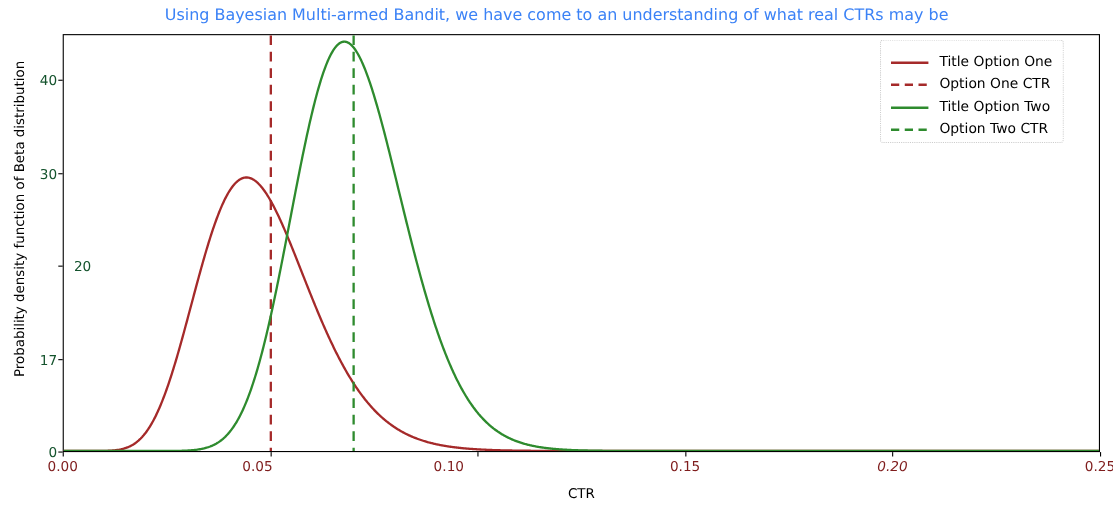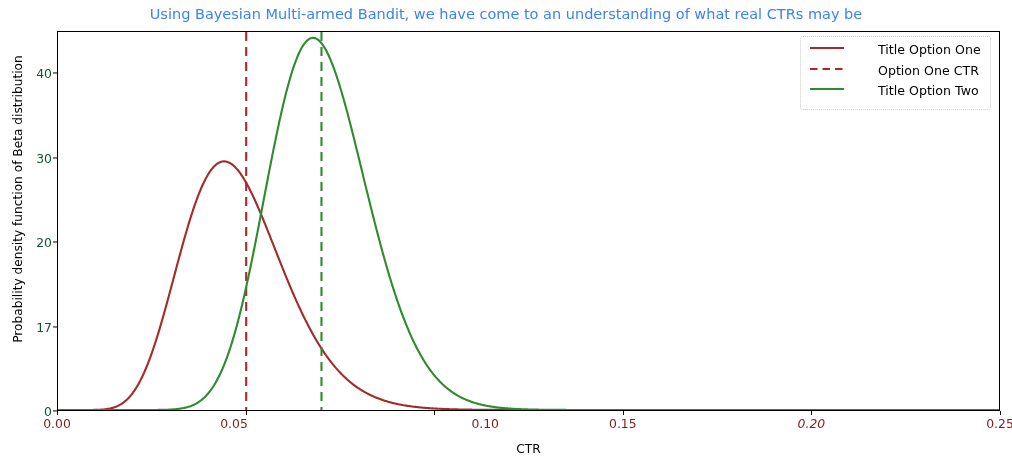--- a/index.html
+++ b/index.html
@@ -111,24 +111,23 @@
     position: absolute;
     left: 800px;
     top: 36px;
     padding: 5px 9px 5px 8px;
     border: 1px dotted #cccccc;
     border-radius: 3px;
     background: #ffffff;
   }
   .legend-row {
     display: flex;
-    align-items: flex-start;
+    align-items: flex-end;
     height: 20.5px;
     white-space: nowrap;
-    gap: 24px;
   }
   .legend-swatch {
     width: 36px;
     height: 12px;
     margin-right: 9px;
     flex: 0 0 36px;
     position: relative;
   }
   .legend-swatch svg { display: block; }
   .legend-text {
@@ -153,33 +152,33 @@
         <path d="M0.00 380.00 L0.67 380.00 L1.35 380.00 L2.02 380.00 L2.69 380.00 L3.37 380.00 L4.04 380.00 L4.71 380.00 L5.39 380.00 L6.06 380.00 L6.74 380.00 L7.41 380.00 L8.08 380.00 L8.76 380.00 L9.43 380.00 L10.10 380.00 L10.78 380.00 L11.45 380.00 L12.12 380.00 L12.80 380.00 L13.47 380.00 L14.14 380.00 L14.82 380.00 L15.49 380.00 L16.17 380.00 L16.84 380.00 L17.51 380.00 L18.19 380.00 L18.86 380.00 L19.53 380.00 L20.21 380.00 L20.88 380.00 L21.55 380.00 L22.23 380.00 L22.90 380.00 L23.58 380.00 L24.25 380.00 L24.92 380.00 L25.60 380.00 L26.27 380.00 L26.94 380.00 L27.62 380.00 L28.29 380.00 L28.96 380.00 L29.64 380.00 L30.31 380.00 L30.98 380.00 L31.66 380.00 L32.33 380.00 L33.01 380.00 L33.68 380.00 L34.35 380.00 L35.03 380.00 L35.70 380.00 L36.37 380.00 L37.05 380.00 L37.72 380.00 L38.39 380.00 L39.07 380.00 L39.74 380.00 L40.41 380.00 L41.09 380.00 L41.76 380.00 L42.43 380.00 L43.11 380.00 L43.78 380.00 L44.46 380.00 L45.13 380.00 L45.80 380.00 L46.48 380.00 L47.15 380.00 L47.82 380.00 L48.50 380.00 L49.17 380.00 L49.84 380.00 L50.52 380.00 L51.19 380.00 L51.87 380.00 L52.54 380.00 L53.21 380.00 L53.89 380.00 L54.56 380.00 L55.23 380.00 L55.91 380.00 L56.58 380.00 L57.25 380.00 L57.93 380.00 L58.60 380.00 L59.27 380.00 L59.95 380.00 L60.62 380.00 L61.30 380.00 L61.97 380.00 L62.64 380.00 L63.32 380.00 L63.99 380.00 L64.66 380.00 L65.34 380.00 L66.01 380.00 L66.68 380.00 L67.36 380.00 L68.03 380.00 L68.70 380.00 L69.38 380.00 L70.05 380.00 L70.72 380.00 L71.40 380.00 L72.07 380.00 L72.75 380.00 L73.42 380.00 L74.09 380.00 L74.77 380.00 L75.44 380.00 L76.11 380.00 L76.79 380.00 L77.46 380.00 L78.13 380.00 L78.81 380.00 L79.48 380.00 L80.16 380.00 L80.83 380.00 L81.50 380.00 L82.18 380.00 L82.85 380.00 L83.52 380.00 L84.20 380.00 L84.87 380.00 L85.54 379.99 L86.22 379.99 L86.89 379.99 L87.56 379.99 L88.24 379.99 L88.91 379.99 L89.59 379.99 L90.26 379.99 L90.93 379.98 L91.61 379.98 L92.28 379.98 L92.95 379.98 L93.63 379.98 L94.30 379.97 L94.97 379.97 L95.65 379.96 L96.32 379.96 L96.99 379.96 L97.67 379.95 L98.34 379.95 L99.02 379.94 L99.69 379.93 L100.36 379.92 L101.04 379.92 L101.71 379.91 L102.38 379.90 L103.06 379.89 L103.73 379.87 L104.40 379.86 L105.08 379.85 L105.75 379.83 L106.42 379.82 L107.10 379.80 L107.77 379.78 L108.45 379.76 L109.12 379.73 L109.79 379.71 L110.47 379.68 L111.14 379.65 L111.81 379.62 L112.49 379.58 L113.16 379.54 L113.83 379.50 L114.51 379.46 L115.18 379.41 L115.85 379.36 L116.53 379.31 L117.20 379.25 L117.88 379.19 L118.55 379.12 L119.22 379.05 L119.90 378.97 L120.57 378.89 L121.24 378.81 L121.92 378.71 L122.59 378.61 L123.26 378.51 L123.94 378.39 L124.61 378.27 L125.28 378.15 L125.96 378.01 L126.63 377.87 L127.31 377.72 L127.98 377.55 L128.65 377.38 L129.33 377.20 L130.00 377.01 L130.67 376.81 L131.35 376.59 L132.02 376.37 L132.69 376.13 L133.37 375.88 L134.04 375.61 L134.71 375.33 L135.39 375.04 L136.06 374.73 L136.73 374.41 L137.41 374.07 L138.08 373.71 L138.76 373.34 L139.43 372.94 L140.10 372.53 L140.78 372.10 L141.45 371.65 L142.12 371.18 L142.80 370.68 L143.47 370.17 L144.14 369.63 L144.82 369.07 L145.49 368.49 L146.16 367.88 L146.84 367.24 L147.51 366.58 L148.19 365.89 L148.86 365.18 L149.53 364.44 L150.21 363.67 L150.88 362.86 L151.55 362.03 L152.23 361.17 L152.90 360.28 L153.57 359.35 L154.25 358.39 L154.92 357.40 L155.59 356.38 L156.27 355.32 L156.94 354.22 L157.62 353.09 L158.29 351.92 L158.96 350.71 L159.64 349.47 L160.31 348.19 L160.98 346.87 L161.66 345.51 L162.33 344.11 L163.00 342.67 L163.68 341.19 L164.35 339.67 L165.02 338.11 L165.70 336.50 L166.37 334.86 L167.05 333.17 L167.72 331.43 L168.39 329.66 L169.07 327.84 L169.74 325.98 L170.41 324.07 L171.09 322.12 L171.76 320.13 L172.43 318.09 L173.11 316.00 L173.78 313.88 L174.45 311.71 L175.13 309.49 L175.80 307.23 L176.48 304.93 L177.15 302.58 L177.82 300.19 L178.50 297.75 L179.17 295.28 L179.84 292.76 L180.52 290.19 L181.19 287.59 L181.86 284.94 L182.54 282.26 L183.21 279.53 L183.89 276.76 L184.56 273.96 L185.23 271.11 L185.91 268.23 L186.58 265.31 L187.25 262.35 L187.93 259.35 L188.60 256.33 L189.27 253.26 L189.95 250.17 L190.62 247.04 L191.29 243.88 L191.97 240.69 L192.64 237.48 L193.31 234.23 L193.99 230.96 L194.66 227.66 L195.34 224.34 L196.01 220.99 L196.68 217.62 L197.36 214.23 L198.03 210.82 L198.70 207.40 L199.38 203.95 L200.05 200.50 L200.72 197.02 L201.40 193.54 L202.07 190.04 L202.75 186.54 L203.42 183.03 L204.09 179.51 L204.77 175.98 L205.44 172.46 L206.11 168.93 L206.79 165.40 L207.46 161.87 L208.13 158.35 L208.81 154.83 L209.48 151.31 L210.15 147.81 L210.83 144.31 L211.50 140.83 L212.18 137.36 L212.85 133.90 L213.52 130.46 L214.20 127.04 L214.87 123.64 L215.54 120.26 L216.22 116.90 L216.89 113.57 L217.56 110.26 L218.24 106.98 L218.91 103.73 L219.58 100.51 L220.26 97.32 L220.93 94.17 L221.60 91.05 L222.28 87.97 L222.95 84.93 L223.63 81.93 L224.30 78.97 L224.97 76.05 L225.65 73.18 L226.32 70.35 L226.99 67.57 L227.67 64.84 L228.34 62.16 L229.01 59.53 L229.69 56.95 L230.36 54.42 L231.03 51.95 L231.71 49.53 L232.38 47.17 L233.06 44.87 L233.73 42.63 L234.40 40.45 L235.08 38.32 L235.75 36.26 L236.42 34.27 L237.10 32.33 L237.77 30.46 L238.44 28.65 L239.12 26.91 L239.79 25.24 L240.47 23.63 L241.14 22.09 L241.81 20.62 L242.49 19.21 L243.16 17.88 L243.83 16.61 L244.51 15.42 L245.18 14.29 L245.85 13.24 L246.53 12.25 L247.20 11.34 L247.87 10.49 L248.55 9.72 L249.22 9.02 L249.90 8.39 L250.57 7.83 L251.24 7.35 L251.92 6.93 L252.59 6.59 L253.26 6.31 L253.94 6.11 L254.61 5.97 L255.28 5.91 L255.96 5.92 L256.63 5.99 L257.30 6.14 L257.98 6.35 L258.65 6.64 L259.33 6.99 L260.00 7.40 L260.67 7.89 L261.35 8.44 L262.02 9.05 L262.69 9.73 L263.37 10.48 L264.04 11.28 L264.71 12.16 L265.39 13.09 L266.06 14.08 L266.73 15.14 L267.41 16.25 L268.08 17.42 L268.75 18.65 L269.43 19.94 L270.10 21.28 L270.78 22.68 L271.45 24.14 L272.12 25.64 L272.80 27.20 L273.47 28.81 L274.14 30.47 L274.82 32.18 L275.49 33.93 L276.16 35.74 L276.84 37.59 L277.51 39.48 L278.19 41.42 L278.86 43.40 L279.53 45.42 L280.21 47.48 L280.88 49.58 L281.55 51.72 L282.23 53.90 L282.90 56.11 L283.57 58.36 L284.25 60.64 L284.92 62.95 L285.59 65.30 L286.27 67.67 L286.94 70.08 L287.62 72.51 L288.29 74.97 L288.96 77.45 L289.64 79.96 L290.31 82.49 L290.98 85.04 L291.66 87.62 L292.33 90.21 L293.00 92.82 L293.68 95.46 L294.35 98.10 L295.02 100.77 L295.70 103.44 L296.37 106.13 L297.05 108.84 L297.72 111.55 L298.39 114.28 L299.07 117.01 L299.74 119.75 L300.41 122.50 L301.09 125.26 L301.76 128.02 L302.43 130.78 L303.11 133.55 L303.78 136.32 L304.45 139.10 L305.13 141.87 L305.80 144.64 L306.48 147.42 L307.15 150.19 L307.82 152.95 L308.50 155.72 L309.17 158.48 L309.84 161.23 L310.52 163.98 L311.19 166.72 L311.86 169.46 L312.54 172.18 L313.21 174.90 L313.88 177.61 L314.56 180.31 L315.23 183.00 L315.91 185.67 L316.58 188.33 L317.25 190.99 L317.93 193.62 L318.60 196.25 L319.27 198.86 L319.95 201.45 L320.62 204.03 L321.29 206.59 L321.97 209.14 L322.64 211.67 L323.31 214.19 L323.99 216.68 L324.66 219.16 L325.33 221.62 L326.01 224.06 L326.68 226.48 L327.36 228.88 L328.03 231.26 L328.70 233.62 L329.38 235.96 L330.05 238.29 L330.72 240.58 L331.40 242.86 L332.07 245.12 L332.74 247.35 L333.42 249.57 L334.09 251.76 L334.76 253.92 L335.44 256.07 L336.11 258.19 L336.79 260.29 L337.46 262.37 L338.13 264.43 L338.81 266.46 L339.48 268.47 L340.15 270.45 L340.83 272.41 L341.50 274.35 L342.17 276.27 L342.85 278.16 L343.52 280.02 L344.19 281.87 L344.87 283.69 L345.54 285.49 L346.22 287.26 L346.89 289.01 L347.56 290.74 L348.24 292.44 L348.91 294.12 L349.58 295.78 L350.26 297.41 L350.93 299.02 L351.60 300.61 L352.28 302.17 L352.95 303.71 L353.63 305.23 L354.30 306.73 L354.97 308.20 L355.65 309.66 L356.32 311.08 L356.99 312.49 L357.67 313.88 L358.34 315.24 L359.01 316.58 L359.69 317.90 L360.36 319.20 L361.03 320.48 L361.71 321.73 L362.38 322.97 L363.06 324.19 L363.73 325.38 L364.40 326.56 L365.08 327.71 L365.75 328.84 L366.42 329.96 L367.10 331.05 L367.77 332.13 L368.44 333.19 L369.12 334.23 L369.79 335.24 L370.46 336.25 L371.14 337.23 L371.81 338.19 L372.49 339.14 L373.16 340.07 L373.83 340.98 L374.51 341.87 L375.18 342.75 L375.85 343.61 L376.53 344.46 L377.20 345.28 L377.87 346.10 L378.55 346.89 L379.22 347.67 L379.89 348.44 L380.57 349.19 L381.24 349.92 L381.92 350.64 L382.59 351.34 L383.26 352.03 L383.94 352.71 L384.61 353.37 L385.28 354.02 L385.96 354.66 L386.63 355.28 L387.30 355.89 L387.98 356.48 L388.65 357.07 L389.32 357.64 L390.00 358.20 L390.67 358.74 L391.34 359.28 L392.02 359.80 L392.69 360.31 L393.37 360.81 L394.04 361.30 L394.71 361.78 L395.39 362.25 L396.06 362.70 L396.73 363.15 L397.41 363.59 L398.08 364.01 L398.75 364.43 L399.43 364.84 L400.10 365.23 L400.77 365.62 L401.45 366.00 L402.12 366.37 L402.80 366.74 L403.47 367.09 L404.14 367.43 L404.82 367.77 L405.49 368.10 L406.16 368.42 L406.84 368.73 L407.51 369.04 L408.18 369.34 L408.86 369.63 L409.53 369.91 L410.20 370.19 L410.88 370.46 L411.55 370.72 L412.23 370.98 L412.90 371.23 L413.57 371.47 L414.25 371.71 L414.92 371.94 L415.59 372.17 L416.27 372.39 L416.94 372.61 L417.61 372.82 L418.29 373.02 L418.96 373.22 L419.63 373.41 L420.31 373.60 L420.98 373.78 L421.66 373.96 L422.33 374.14 L423.00 374.31 L423.68 374.47 L424.35 374.63 L425.02 374.79 L425.70 374.94 L426.37 375.09 L427.04 375.23 L427.72 375.37 L428.39 375.51 L429.06 375.64 L429.74 375.77 L430.41 375.90 L431.09 376.02 L431.76 376.14 L432.43 376.25 L433.11 376.37 L433.78 376.48 L434.45 376.58 L435.13 376.69 L435.80 376.79 L436.47 376.88 L437.15 376.98 L437.82 377.07 L438.50 377.16 L439.17 377.25 L439.84 377.33 L440.52 377.41 L441.19 377.49 L441.86 377.57 L442.54 377.65 L443.21 377.72 L443.88 377.79 L444.56 377.86 L445.23 377.93 L445.90 377.99 L446.58 378.06 L447.25 378.12 L447.92 378.18 L448.60 378.23 L449.27 378.29 L449.95 378.34 L450.62 378.40 L451.29 378.45 L451.97 378.50 L452.64 378.55 L453.31 378.59 L453.99 378.64 L454.66 378.68 L455.33 378.72 L456.01 378.77 L456.68 378.81 L457.35 378.84 L458.03 378.88 L458.70 378.92 L459.38 378.95 L460.05 378.99 L460.72 379.02 L461.40 379.05 L462.07 379.08 L462.74 379.12 L463.42 379.14 L464.09 379.17 L464.76 379.20 L465.44 379.23 L466.11 379.25 L466.78 379.28 L467.46 379.30 L468.13 379.33 L468.81 379.35 L469.48 379.37 L470.15 379.39 L470.83 379.41 L471.50 379.43 L472.17 379.45 L472.85 379.47 L473.52 379.49 L474.19 379.51 L474.87 379.52 L475.54 379.54 L476.22 379.55 L476.89 379.57 L477.56 379.58 L478.24 379.60 L478.91 379.61 L479.58 379.63 L480.26 379.64 L480.93 379.65 L481.60 379.66 L482.28 379.68 L482.95 379.69 L483.62 379.70 L484.30 379.71 L484.97 379.72 L485.65 379.73 L486.32 379.74 L486.99 379.75 L487.67 379.76 L488.34 379.76 L489.01 379.77 L489.69 379.78 L490.36 379.79 L491.03 379.80 L491.71 379.80 L492.38 379.81 L493.05 379.82 L493.73 379.82 L494.40 379.83 L495.08 379.84 L495.75 379.84 L496.42 379.85 L497.10 379.85 L497.77 379.86 L498.44 379.86 L499.12 379.87 L499.79 379.87 L500.46 379.88 L501.14 379.88 L501.81 379.89 L502.48 379.89 L503.16 379.90 L503.83 379.90 L504.51 379.90 L505.18 379.91 L505.85 379.91 L506.53 379.91 L507.20 379.92 L507.87 379.92 L508.55 379.92 L509.22 379.93 L509.89 379.93 L510.57 379.93 L511.24 379.93 L511.91 379.94 L512.59 379.94 L513.26 379.94 L513.94 379.94 L514.61 379.95 L515.28 379.95 L515.96 379.95 L516.63 379.95 L517.30 379.95 L517.98 379.95 L518.65 379.96 L519.32 379.96 L520.00 379.96 L520.67 379.96 L521.34 379.96 L522.02 379.96 L522.69 379.97 L523.37 379.97 L524.04 379.97 L524.71 379.97 L525.39 379.97 L526.06 379.97 L526.73 379.97 L527.41 379.97 L528.08 379.97 L528.75 379.98 L529.43 379.98 L530.10 379.98 L530.77 379.98 L531.45 379.98 L532.12 379.98 L532.79 379.98 L533.47 379.98 L534.14 379.98 L534.82 379.98 L535.49 379.98 L536.16 379.98 L536.84 379.98 L537.51 379.99 L538.18 379.99 L538.86 379.99 L539.53 379.99 L540.20 379.99 L540.88 379.99 L541.55 379.99 L542.22 379.99 L542.90 379.99 L543.57 379.99 L544.25 379.99 L544.92 379.99 L545.59 379.99 L546.27 379.99 L546.94 379.99 L547.61 379.99 L548.29 379.99 L548.96 379.99 L549.63 379.99 L550.31 379.99 L550.98 379.99 L551.65 379.99 L552.33 379.99 L553.00 379.99 L553.68 379.99 L554.35 379.99 L555.02 380.00 L555.70 380.00 L556.37 380.00 L557.04 380.00 L557.72 380.00 L558.39 380.00 L559.06 380.00 L559.74 380.00 L560.41 380.00 L561.08 380.00 L561.76 380.00 L562.43 380.00 L563.11 380.00 L563.78 380.00 L564.45 380.00 L565.13 380.00 L565.80 380.00 L566.47 380.00 L567.15 380.00 L567.82 380.00 L568.49 380.00 L569.17 380.00 L569.84 380.00 L570.51 380.00 L571.19 380.00 L571.86 380.00 L572.54 380.00 L573.21 380.00 L573.88 380.00 L574.56 380.00 L575.23 380.00 L575.90 380.00 L576.58 380.00 L577.25 380.00 L577.92 380.00 L578.60 380.00 L579.27 380.00 L579.94 380.00 L580.62 380.00 L581.29 380.00 L581.97 380.00 L582.64 380.00 L583.31 380.00 L583.99 380.00 L584.66 380.00 L585.33 380.00 L586.01 380.00 L586.68 380.00 L587.35 380.00 L588.03 380.00 L588.70 380.00 L589.38 380.00 L590.05 380.00 L590.72 380.00 L591.40 380.00 L592.07 380.00 L592.74 380.00 L593.42 380.00 L594.09 380.00 L594.76 380.00 L595.44 380.00 L596.11 380.00 L596.78 380.00 L597.46 380.00 L598.13 380.00 L598.81 380.00 L599.48 380.00 L600.15 380.00 L600.83 380.00 L601.50 380.00 L602.17 380.00 L602.85 380.00 L603.52 380.00 L604.19 380.00 L604.87 380.00 L605.54 380.00 L606.21 380.00 L606.89 380.00 L607.56 380.00 L608.24 380.00 L608.91 380.00 L609.58 380.00 L610.26 380.00 L610.93 380.00 L611.60 380.00 L612.28 380.00 L612.95 380.00 L613.62 380.00 L614.30 380.00 L614.97 380.00 L615.64 380.00 L616.32 380.00 L616.99 380.00 L617.67 380.00 L618.34 380.00 L619.01 380.00 L619.69 380.00 L620.36 380.00 L621.03 380.00 L621.71 380.00 L622.38 380.00 L623.05 380.00 L623.73 380.00 L624.40 380.00 L625.07 380.00 L625.75 380.00 L626.42 380.00 L627.10 380.00 L627.77 380.00 L628.44 380.00 L629.12 380.00 L629.79 380.00 L630.46 380.00 L631.14 380.00 L631.81 380.00 L632.48 380.00 L633.16 380.00 L633.83 380.00 L634.50 380.00 L635.18 380.00 L635.85 380.00 L636.53 380.00 L637.20 380.00 L637.87 380.00 L638.55 380.00 L639.22 380.00 L639.89 380.00 L640.57 380.00 L641.24 380.00 L641.91 380.00 L642.59 380.00 L643.26 380.00 L643.93 380.00 L644.61 380.00 L645.28 380.00 L645.96 380.00 L646.63 380.00 L647.30 380.00 L647.98 380.00 L648.65 380.00 L649.32 380.00 L650.00 380.00 L650.67 380.00 L651.34 380.00 L652.02 380.00 L652.69 380.00 L653.36 380.00 L654.04 380.00 L654.71 380.00 L655.38 380.00 L656.06 380.00 L656.73 380.00 L657.41 380.00 L658.08 380.00 L658.75 380.00 L659.43 380.00 L660.10 380.00 L660.77 380.00 L661.45 380.00 L662.12 380.00 L662.79 380.00 L663.47 380.00 L664.14 380.00 L664.81 380.00 L665.49 380.00 L666.16 380.00 L666.84 380.00 L667.51 380.00 L668.18 380.00 L668.86 380.00 L669.53 380.00 L670.20 380.00 L670.88 380.00 L671.55 380.00 L672.22 380.00 L672.90 380.00 L673.57 380.00 L674.25 380.00 L674.92 380.00 L675.59 380.00 L676.27 380.00 L676.94 380.00 L677.61 380.00 L678.29 380.00 L678.96 380.00 L679.63 380.00 L680.31 380.00 L680.98 380.00 L681.65 380.00 L682.33 380.00 L683.00 380.00 L683.67 380.00 L684.35 380.00 L685.02 380.00 L685.70 380.00 L686.37 380.00 L687.04 380.00 L687.72 380.00 L688.39 380.00 L689.06 380.00 L689.74 380.00 L690.41 380.00 L691.08 380.00 L691.76 380.00 L692.43 380.00 L693.11 380.00 L693.78 380.00 L694.45 380.00 L695.13 380.00 L695.80 380.00 L696.47 380.00 L697.15 380.00 L697.82 380.00 L698.49 380.00 L699.17 380.00 L699.84 380.00 L700.51 380.00 L701.19 380.00 L701.86 380.00 L702.53 380.00 L703.21 380.00 L703.88 380.00 L704.56 380.00 L705.23 380.00 L705.90 380.00 L706.58 380.00 L707.25 380.00 L707.92 380.00 L708.60 380.00 L709.27 380.00 L709.94 380.00 L710.62 380.00 L711.29 380.00 L711.97 380.00 L712.64 380.00 L713.31 380.00 L713.99 380.00 L714.66 380.00 L715.33 380.00 L716.01 380.00 L716.68 380.00 L717.35 380.00 L718.03 380.00 L718.70 380.00 L719.37 380.00 L720.05 380.00 L720.72 380.00 L721.39 380.00 L722.07 380.00 L722.74 380.00 L723.42 380.00 L724.09 380.00 L724.76 380.00 L725.44 380.00 L726.11 380.00 L726.78 380.00 L727.46 380.00 L728.13 380.00 L728.80 380.00 L729.48 380.00 L730.15 380.00 L730.83 380.00 L731.50 380.00 L732.17 380.00 L732.85 380.00 L733.52 380.00 L734.19 380.00 L734.87 380.00 L735.54 380.00 L736.21 380.00 L736.89 380.00 L737.56 380.00 L738.23 380.00 L738.91 380.00 L739.58 380.00 L740.25 380.00 L740.93 380.00 L741.60 380.00 L742.28 380.00 L742.95 380.00 L743.62 380.00 L744.30 380.00 L744.97 380.00 L745.64 380.00 L746.32 380.00 L746.99 380.00 L747.66 380.00 L748.34 380.00 L749.01 380.00 L749.69 380.00 L750.36 380.00 L751.03 380.00 L751.71 380.00 L752.38 380.00 L753.05 380.00 L753.73 380.00 L754.40 380.00 L755.07 380.00 L755.75 380.00 L756.42 380.00 L757.09 380.00 L757.77 380.00 L758.44 380.00 L759.12 380.00 L759.79 380.00 L760.46 380.00 L761.14 380.00 L761.81 380.00 L762.48 380.00 L763.16 380.00 L763.83 380.00 L764.50 380.00 L765.18 380.00 L765.85 380.00 L766.52 380.00 L767.20 380.00 L767.87 380.00 L768.54 380.00 L769.22 380.00 L769.89 380.00 L770.57 380.00 L771.24 380.00 L771.91 380.00 L772.59 380.00 L773.26 380.00 L773.93 380.00 L774.61 380.00 L775.28 380.00 L775.95 380.00 L776.63 380.00 L777.30 380.00 L777.97 380.00 L778.65 380.00 L779.32 380.00 L780.00 380.00 L780.67 380.00 L781.34 380.00 L782.02 380.00 L782.69 380.00 L783.36 380.00 L784.04 380.00 L784.71 380.00 L785.38 380.00 L786.06 380.00 L786.73 380.00 L787.40 380.00 L788.08 380.00 L788.75 380.00 L789.43 380.00 L790.10 380.00 L790.77 380.00 L791.45 380.00 L792.12 380.00 L792.79 380.00 L793.47 380.00 L794.14 380.00 L794.81 380.00 L795.49 380.00 L796.16 380.00 L796.83 380.00 L797.51 380.00 L798.18 380.00 L798.86 380.00 L799.53 380.00 L800.20 380.00 L800.88 380.00 L801.55 380.00 L802.22 380.00 L802.90 380.00 L803.57 380.00 L804.24 380.00 L804.92 380.00 L805.59 380.00 L806.26 380.00 L806.94 380.00 L807.61 380.00 L808.29 380.00 L808.96 380.00 L809.63 380.00 L810.31 380.00 L810.98 380.00 L811.65 380.00 L812.33 380.00 L813.00 380.00 L813.67 380.00 L814.35 380.00 L815.02 380.00 L815.69 380.00 L816.37 380.00 L817.04 380.00 L817.72 380.00 L818.39 380.00 L819.06 380.00 L819.74 380.00 L820.41 380.00 L821.08 380.00 L821.76 380.00 L822.43 380.00 L823.10 380.00 L823.78 380.00 L824.45 380.00 L825.13 380.00 L825.80 380.00 L826.47 380.00 L827.15 380.00 L827.82 380.00 L828.49 380.00 L829.17 380.00 L829.84 380.00 L830.51 380.00 L831.19 380.00 L831.86 380.00 L832.53 380.00 L833.21 380.00 L833.88 380.00 L834.56 380.00 L835.23 380.00 L835.90 380.00 L836.58 380.00 L837.25 380.00 L837.92 380.00 L838.60 380.00 L839.27 380.00 L839.94 380.00 L840.62 380.00 L841.29 380.00 L841.96 380.00 L842.64 380.00 L843.31 380.00 L843.99 380.00 L844.66 380.00 L845.33 380.00 L846.01 380.00 L846.68 380.00 L847.35 380.00 L848.03 380.00 L848.70 380.00 L849.37 380.00 L850.05 380.00 L850.72 380.00 L851.39 380.00 L852.07 380.00 L852.74 380.00 L853.42 380.00 L854.09 380.00 L854.76 380.00 L855.44 380.00 L856.11 380.00 L856.78 380.00 L857.46 380.00 L858.13 380.00 L858.80 380.00 L859.48 380.00 L860.15 380.00 L860.82 380.00 L861.50 380.00 L862.17 380.00 L862.85 380.00 L863.52 380.00 L864.19 380.00 L864.87 380.00 L865.54 380.00 L866.21 380.00 L866.89 380.00 L867.56 380.00 L868.23 380.00 L868.91 380.00 L869.58 380.00 L870.25 380.00 L870.93 380.00 L871.60 380.00 L872.28 380.00 L872.95 380.00 L873.62 380.00 L874.30 380.00 L874.97 380.00 L875.64 380.00 L876.32 380.00 L876.99 380.00 L877.66 380.00 L878.34 380.00 L879.01 380.00 L879.68 380.00 L880.36 380.00 L881.03 380.00 L881.71 380.00 L882.38 380.00 L883.05 380.00 L883.73 380.00 L884.40 380.00 L885.07 380.00 L885.75 380.00 L886.42 380.00 L887.09 380.00 L887.77 380.00 L888.44 380.00 L889.11 380.00 L889.79 380.00 L890.46 380.00 L891.13 380.00 L891.81 380.00 L892.48 380.00 L893.16 380.00 L893.83 380.00 L894.50 380.00 L895.18 380.00 L895.85 380.00 L896.52 380.00 L897.20 380.00 L897.87 380.00 L898.54 380.00 L899.22 380.00 L899.89 380.00 L900.56 380.00 L901.24 380.00 L901.91 380.00 L902.59 380.00 L903.26 380.00 L903.93 380.00 L904.61 380.00 L905.28 380.00 L905.95 380.00 L906.63 380.00 L907.30 380.00 L907.97 380.00 L908.65 380.00 L909.32 380.00 L910.00 380.00 L910.67 380.00 L911.34 380.00 L912.02 380.00 L912.69 380.00 L913.36 380.00 L914.04 380.00 L914.71 380.00 L915.38 380.00 L916.06 380.00 L916.73 380.00 L917.40 380.00 L918.08 380.00 L918.75 380.00 L919.42 380.00 L920.10 380.00 L920.77 380.00 L921.45 380.00 L922.12 380.00 L922.79 380.00 L923.47 380.00 L924.14 380.00 L924.81 380.00 L925.49 380.00 L926.16 380.00 L926.83 380.00 L927.51 380.00 L928.18 380.00 L928.86 380.00 L929.53 380.00 L930.20 380.00 L930.88 380.00 L931.55 380.00 L932.22 380.00 L932.90 380.00 L933.57 380.00 L934.24 380.00 L934.92 380.00 L935.59 380.00 L936.26 380.00 L936.94 380.00 L937.61 380.00 L938.28 380.00 L938.96 380.00 L939.63 380.00 L940.31 380.00 L940.98 380.00 L941.65 380.00 L942.33 380.00 L943.00 380.00 " fill="none" stroke="#2E8B2E" stroke-width="2.1" stroke-linejoin="round" stroke-linecap="round" vector-effect="non-scaling-stroke"></path>
         <line x1="264.04" x2="264.04" y1="0" y2="380" stroke="#2E8B2E" stroke-width="2.1" stroke-dasharray="9 6" vector-effect="non-scaling-stroke"></line>
       </svg>
   </div>
 
   <div id="y-ticks">
       <div class="ytick" style="top: 411px;">0</div>
       <div class="ytickmark" style="top: 411px;"></div>
       <div class="ytick" style="top: 326.556px;">17</div>
       <div class="ytickmark" style="top: 326.556px;"></div>
-      <div class="ytick" style="top: 242.111px;">20</div>
+      <div class="ytick" style="top: 242.111px; padding-left: 31px;">20</div>
       <div class="ytickmark" style="top: 242.111px;"></div>
       <div class="ytick" style="top: 157.667px;">30</div>
       <div class="ytickmark" style="top: 157.667px;"></div>
       <div class="ytick" style="top: 73.2222px;">40</div>
       <div class="ytickmark" style="top: 73.2222px;"></div>
     </div>
   <div id="x-ticks">
       <div class="xtick" style="left: 57px;">0.00</div>
       <div class="xtickmark" style="left: 57px;"></div>
       <div class="xtick" style="left: 234px;">0.05</div>
       <div class="xtickmark" style="left: 245.6px;"></div>
-      <div class="xtick" style="left: 459px; text-align: right;">0.10</div>
+      <div class="xtick" style="left: 408px;">0.10</div>
       <div class="xtickmark" style="left: 434.2px;"></div>
       <div class="xtick" style="left: 622.8px;">0.15</div>
       <div class="xtickmark" style="left: 622.8px;"></div>
       <div class="xtick" style="left: 811.4px; font-style: italic;">0.20</div>
       <div class="xtickmark" style="left: 811.4px;"></div>
       <div class="xtick" style="left: 1000px;">0.25</div>
       <div class="xtickmark" style="left: 1000px;"></div>
     </div>
 
   <div id="legend">
@@ -200,15 +199,23 @@
         <span class="legend-text">Option One CTR</span>
       </div>
       <div class="legend-row">
         <span class="legend-swatch">
           <svg width="36" height="12" viewBox="0 0 36 12">
             <line x1="1" y1="6" x2="35" y2="6" stroke="#2E8B2E" stroke-width="2.2"></line>
           </svg>
         </span>
         <span class="legend-text">Title Option Two</span>
       </div>
+      <div class="legend-row">
+        <span class="legend-swatch">
+          <svg width="36" height="12" viewBox="0 0 36 12">
+            <line x1="1" y1="6" x2="35" y2="6" stroke="#2E8B2E" stroke-width="2.2" stroke-dasharray="7.5 5"></line>
+          </svg>
+        </span>
+        <span class="legend-text">Option Two CTR</span>
+      </div>
     </div>
 
 </div>
 
 </body></html>

